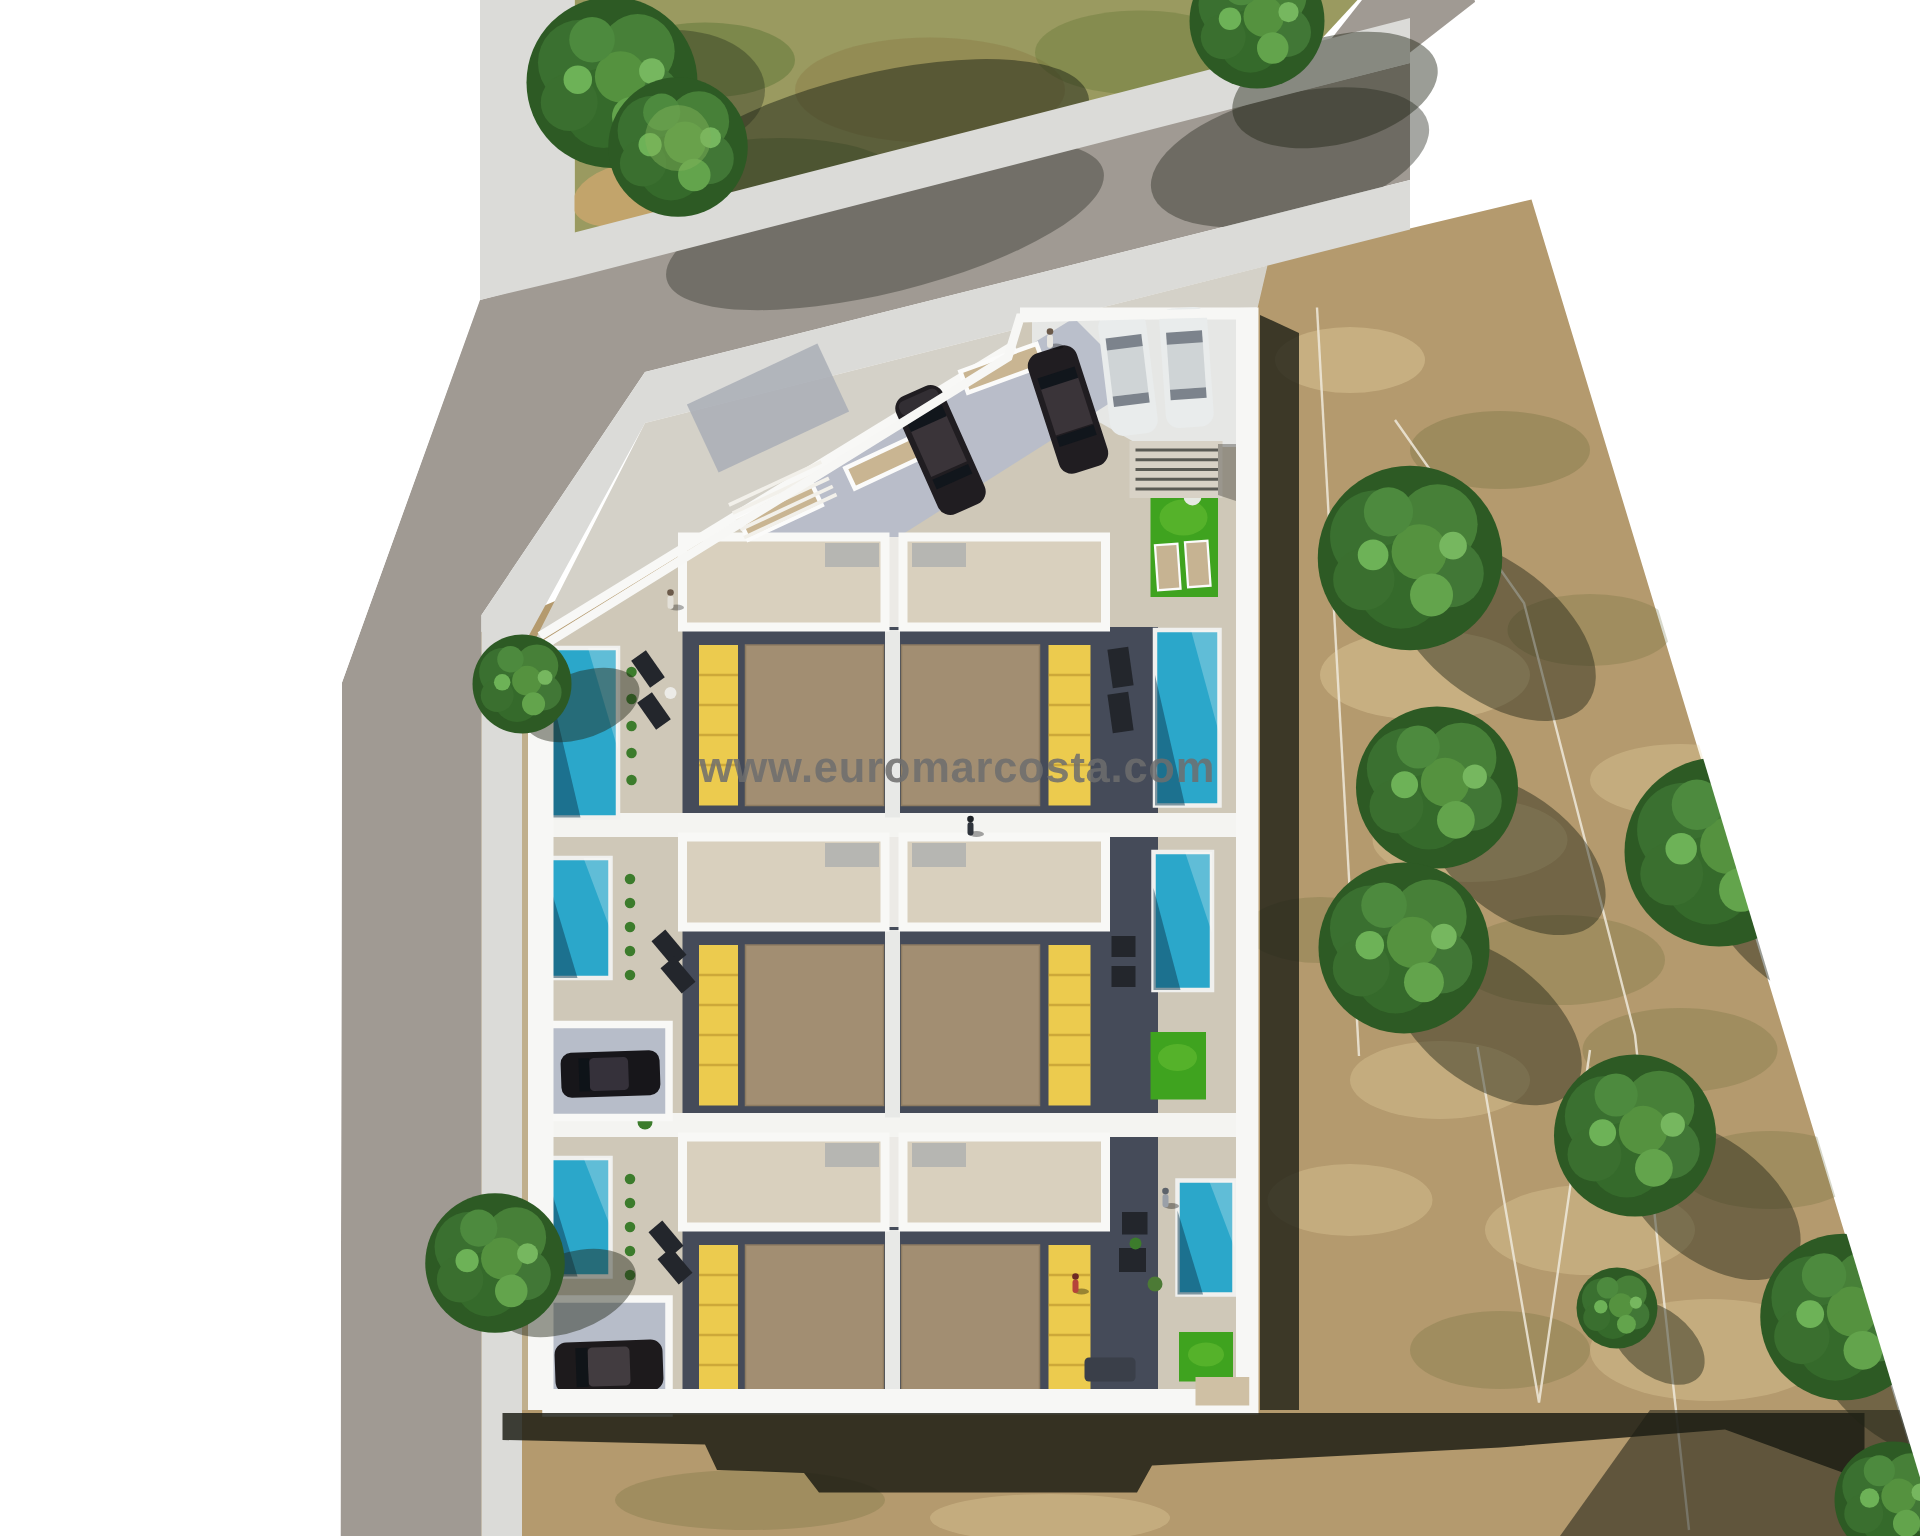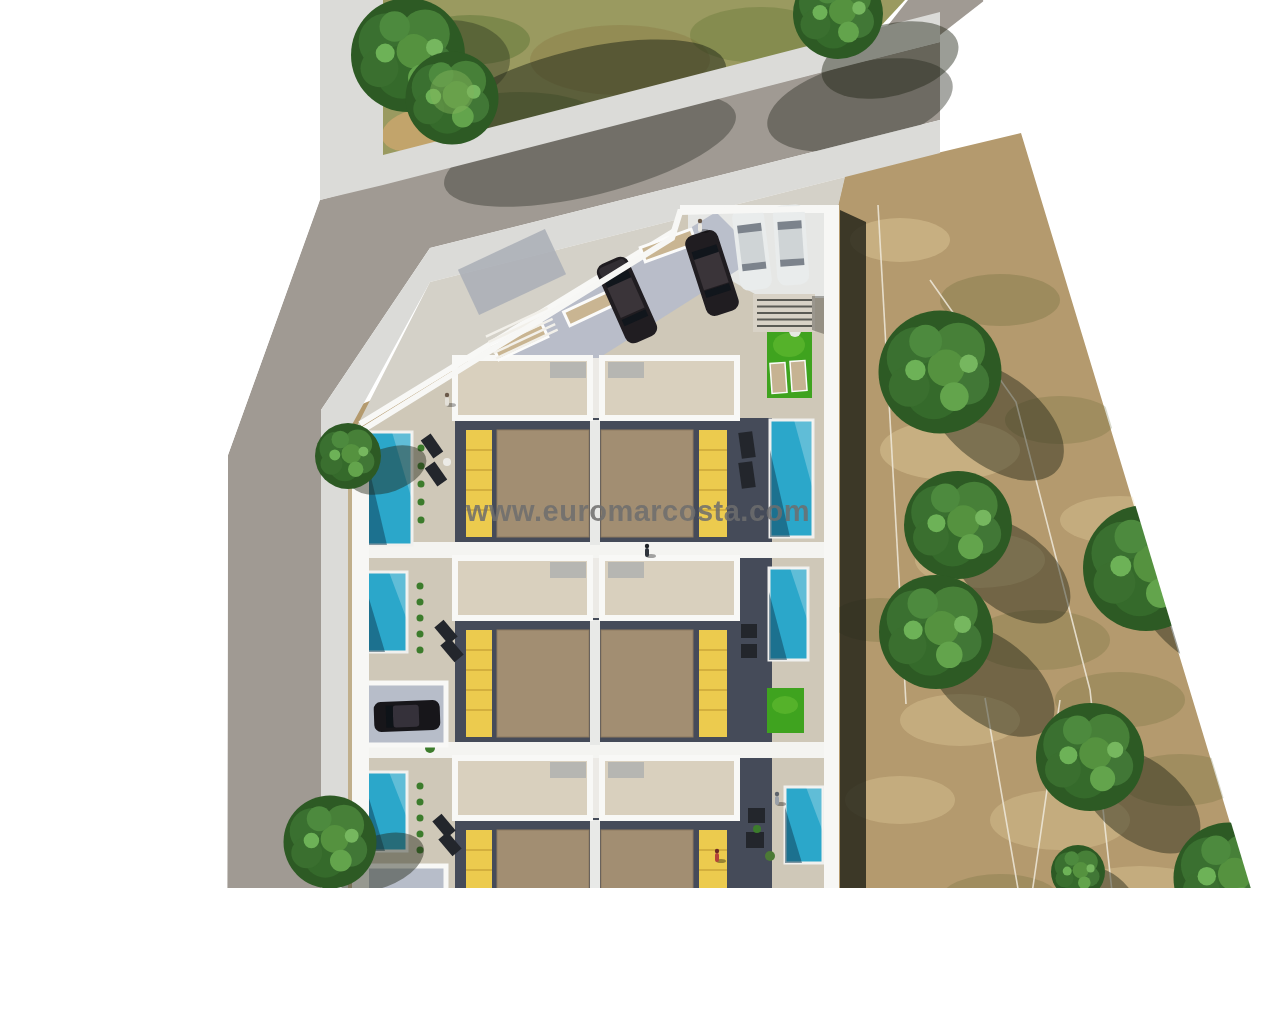--- a/index.html
+++ b/index.html
@@ -1,16 +1,16 @@
 <!DOCTYPE html>
 <html><head>
 <meta charset="utf-8">
 <style>
   html,body{margin:0;padding:0;background:#ffffff;}
-  .stage{position:relative;width:1280px;height:888px;background:#fca5a5;overflow:hidden;
+  .stage{position:relative;width:1280px;height:1024px;background:#fca5a5;overflow:hidden;
          font-family:"Liberation Sans", sans-serif;}
   svg{display:block}
   text.wm{font-family:"Liberation Sans", sans-serif;font-weight:bold;font-size:29px;letter-spacing:0.5px;}
 </style>
 </head>
 <body>
 
 <div class="stage">
 <svg width="1280" height="1024" viewBox="0 0 1280 1024">
   <defs>

